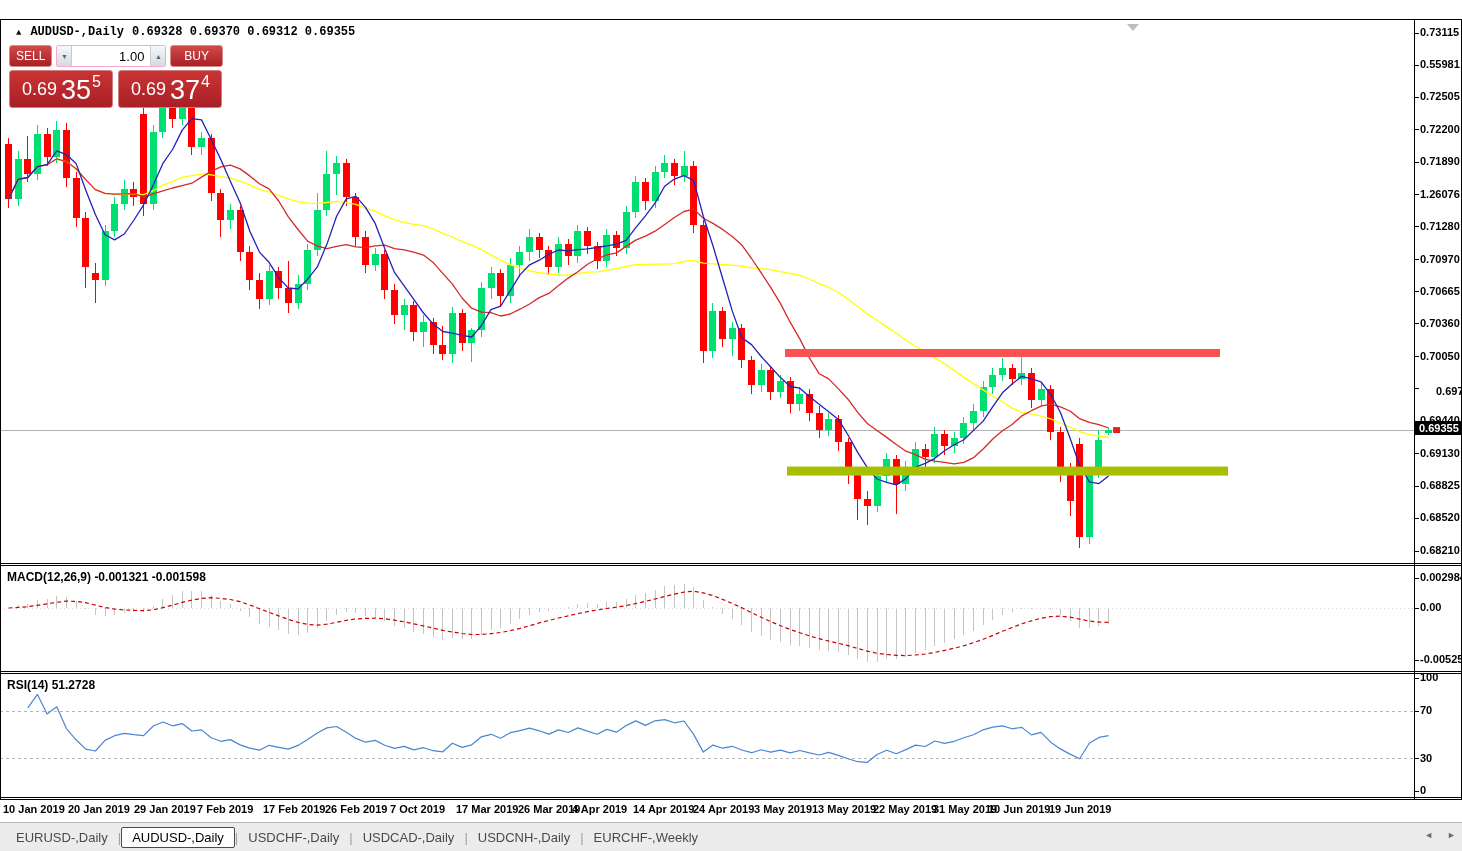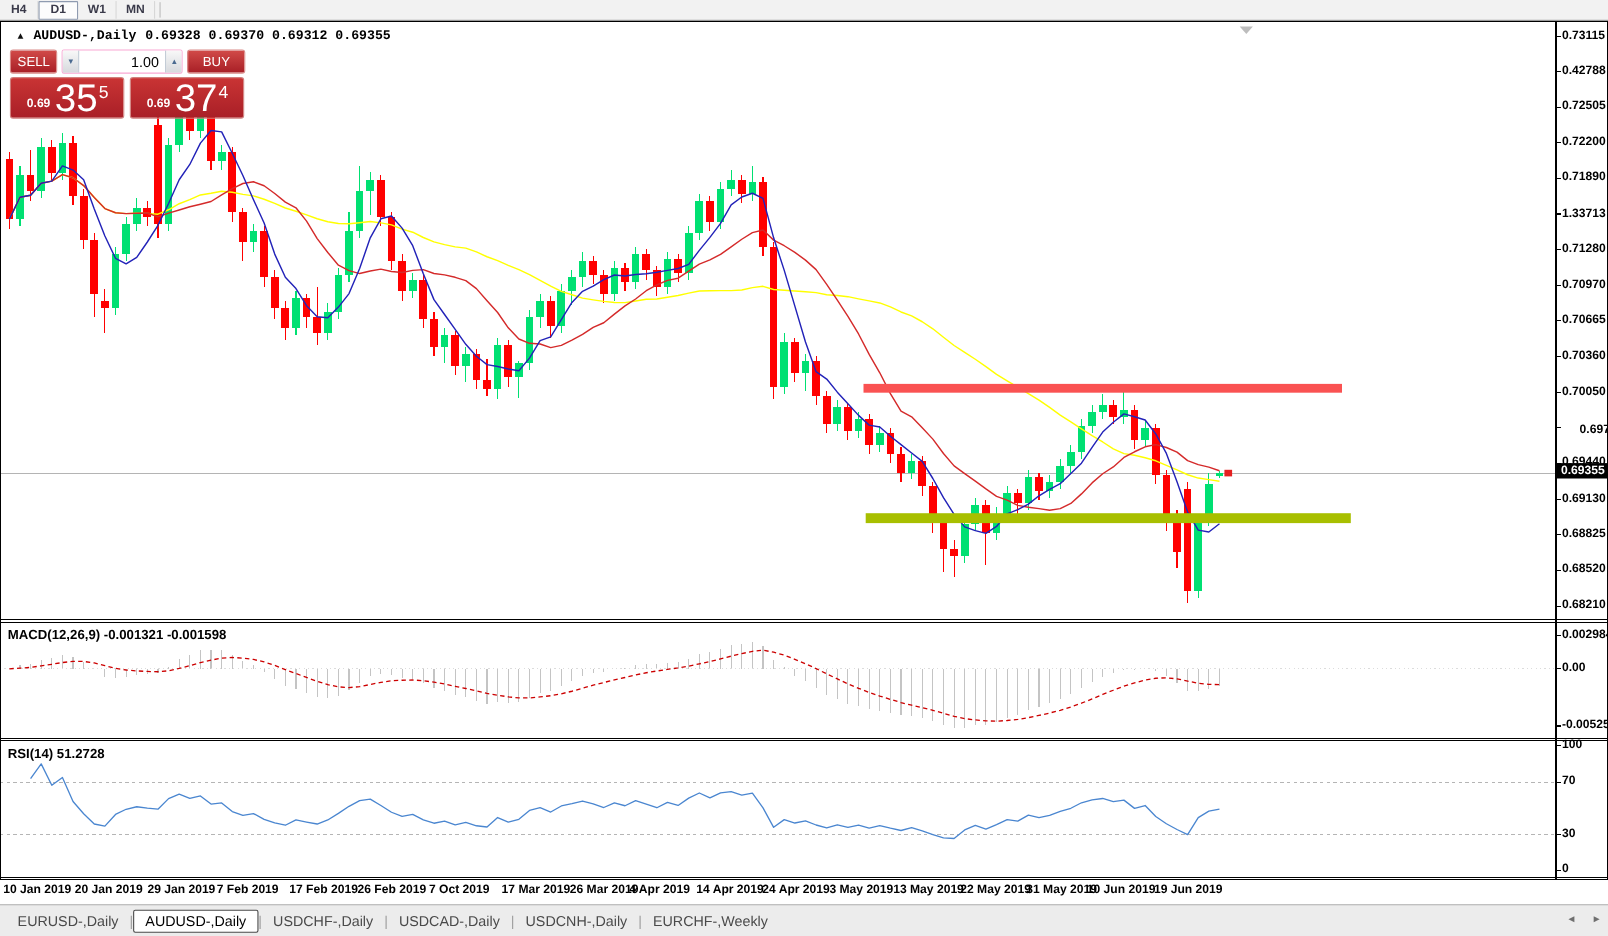--- a/index.html
+++ b/index.html
@@ -31,22 +31,22 @@
   #vol-stepper{display:flex;margin-left:4px;border:1px solid #f9a8d4;border-radius:2px;box-sizing:border-box;height:22px;background:#fff;}
   .spin-btn{width:14px;background:linear-gradient(#f8f8f8,#d6d9dd);display:flex;align-items:center;justify-content:center;
             color:#4a6a90;font-size:7px;cursor:default;}
   #vol-dec{border-right:1px solid #c3ccd6;}
   #vol-inc{border-left:1px solid #c3ccd6;}
   #volume-input{width:72px;font-size:13px;color:#000;display:flex;align-items:center;justify-content:flex-end;padding-right:6px;}
   #tw-row2{display:flex;margin-top:3px;height:38px;}
   .price-panel{width:104px;background:linear-gradient(#c93434,#a91f27);border:1px solid #d07f7d;border-radius:3px;
                color:#fff;display:flex;align-items:baseline;justify-content:center;box-sizing:border-box;padding-top:1px;}
   .price-panel.right{margin-left:5px;}
-  .pp-small{font-size:11px;font-weight:700;margin-right:4px;position:relative;top:-4px;}
-  .pp-big{font-size:35px;font-weight:400;line-height:36px;}
+  .pp-small{font-size:18px;font-weight:400;margin-right:4px;position:relative;top:-4px;}
+  .pp-big{font-size:27px;font-weight:400;line-height:36px;}
   .pp-sup{font-size:16px;position:relative;top:-12px;left:1px;}
   
   .ind-header{position:absolute;left:7px;font-size:12px;font-weight:700;color:#000;z-index:3;}
   #macd-header{top:570px;}
   #rsi-header{top:678px;}
   
   .axis-label{position:absolute;font-size:11px;font-weight:700;color:#000;white-space:nowrap;}
   #price-axis .axis-label,#macd-axis .axis-label,#rsi-axis .axis-label{left:1420px;}
   #current-price-tag{position:absolute;left:1415px;width:47px;height:14px;background:#000;color:#fff;
       font-size:11px;font-weight:700;display:flex;align-items:center;padding-left:4px;box-sizing:border-box;z-index:4;}
@@ -455,28 +455,20 @@
       <line x1="1414" y1="551" x2="1419" y2="551" stroke="#000" shape-rendering="crispEdges"></line>
       <line x1="1414" y1="578" x2="1419" y2="578" stroke="#000" shape-rendering="crispEdges"></line>
       <line x1="1414" y1="608" x2="1419" y2="608" stroke="#000" shape-rendering="crispEdges"></line>
       <line x1="1414" y1="660" x2="1419" y2="660" stroke="#000" shape-rendering="crispEdges"></line>
       <line x1="1414" y1="678" x2="1419" y2="678" stroke="#000" shape-rendering="crispEdges"></line>
       <line x1="1414" y1="711.4" x2="1419" y2="711.4" stroke="#000" shape-rendering="crispEdges"></line>
       <line x1="1414" y1="758.6" x2="1419" y2="758.6" stroke="#000" shape-rendering="crispEdges"></line>
       <line x1="1414" y1="791" x2="1419" y2="791" stroke="#000" shape-rendering="crispEdges"></line>
     </svg>
 
-  <div id="toolbar">
-
-    <div class="tf-btn">H4</div>
-      <div class="tf-btn active">D1</div>
-      <div class="tf-btn">W1</div>
-      <div class="tf-btn">MN</div>
-      <span id="tf-sep"></span>
-  </div>
 
   <div id="symbol-header">
     <span id="collapse-icon">▲</span><span>AUDUSD-,Daily</span><span id="symbol-ohlc">0.69328 0.69370 0.69312 0.69355</span>
   </div>
 
   <div id="autoscroll-icon"></div>
 
   <div id="trade-widget">
     <div id="tw-row1">
       <div id="sell-btn" class="tw-btn">SELL</div>
@@ -503,25 +495,25 @@
 
   <div id="macd-header" class="ind-header">
     <span>MACD(12,26,9)</span> <span>-0.001321 -0.001598</span>
   </div>
   <div id="rsi-header" class="ind-header">
     <span>RSI(14)</span> <span>51.2728</span>
   </div>
 
   <div id="price-axis">
       <div class="axis-label" style="top: 26px;">0.73115</div>
-      <div class="axis-label" style="top: 58.21px;">0.42788</div>
+      <div class="axis-label" style="top: 58.21px;">0.55981</div>
       <div class="axis-label" style="top: 90.42px;">0.72505</div>
       <div class="axis-label" style="top: 122.63px;">0.72200</div>
       <div class="axis-label" style="top: 155.368px;">0.71890</div>
-      <div class="axis-label" style="top: 187.578px;">1.33713</div>
+      <div class="axis-label" style="top: 187.578px;">1.26076</div>
       <div class="axis-label" style="top: 219.788px;">0.71280</div>
       <div class="axis-label" style="top: 252.526px;">0.70970</div>
       <div class="axis-label" style="top: 284.736px;">0.70665</div>
       <div class="axis-label" style="top: 316.946px;">0.70360</div>
       <div class="axis-label" style="top: 349.684px;">0.70050</div>
       <div class="axis-label" style="top: 385px; padding-left: 16px;">0.69745</div>
       <div class="axis-label" style="top: 414.104px;">0.69440</div>
       <div class="axis-label" style="top: 446.842px;">0.69130</div>
       <div class="axis-label" style="top: 479.052px;">0.68825</div>
       <div class="axis-label" style="top: 511.262px;">0.68520</div>

